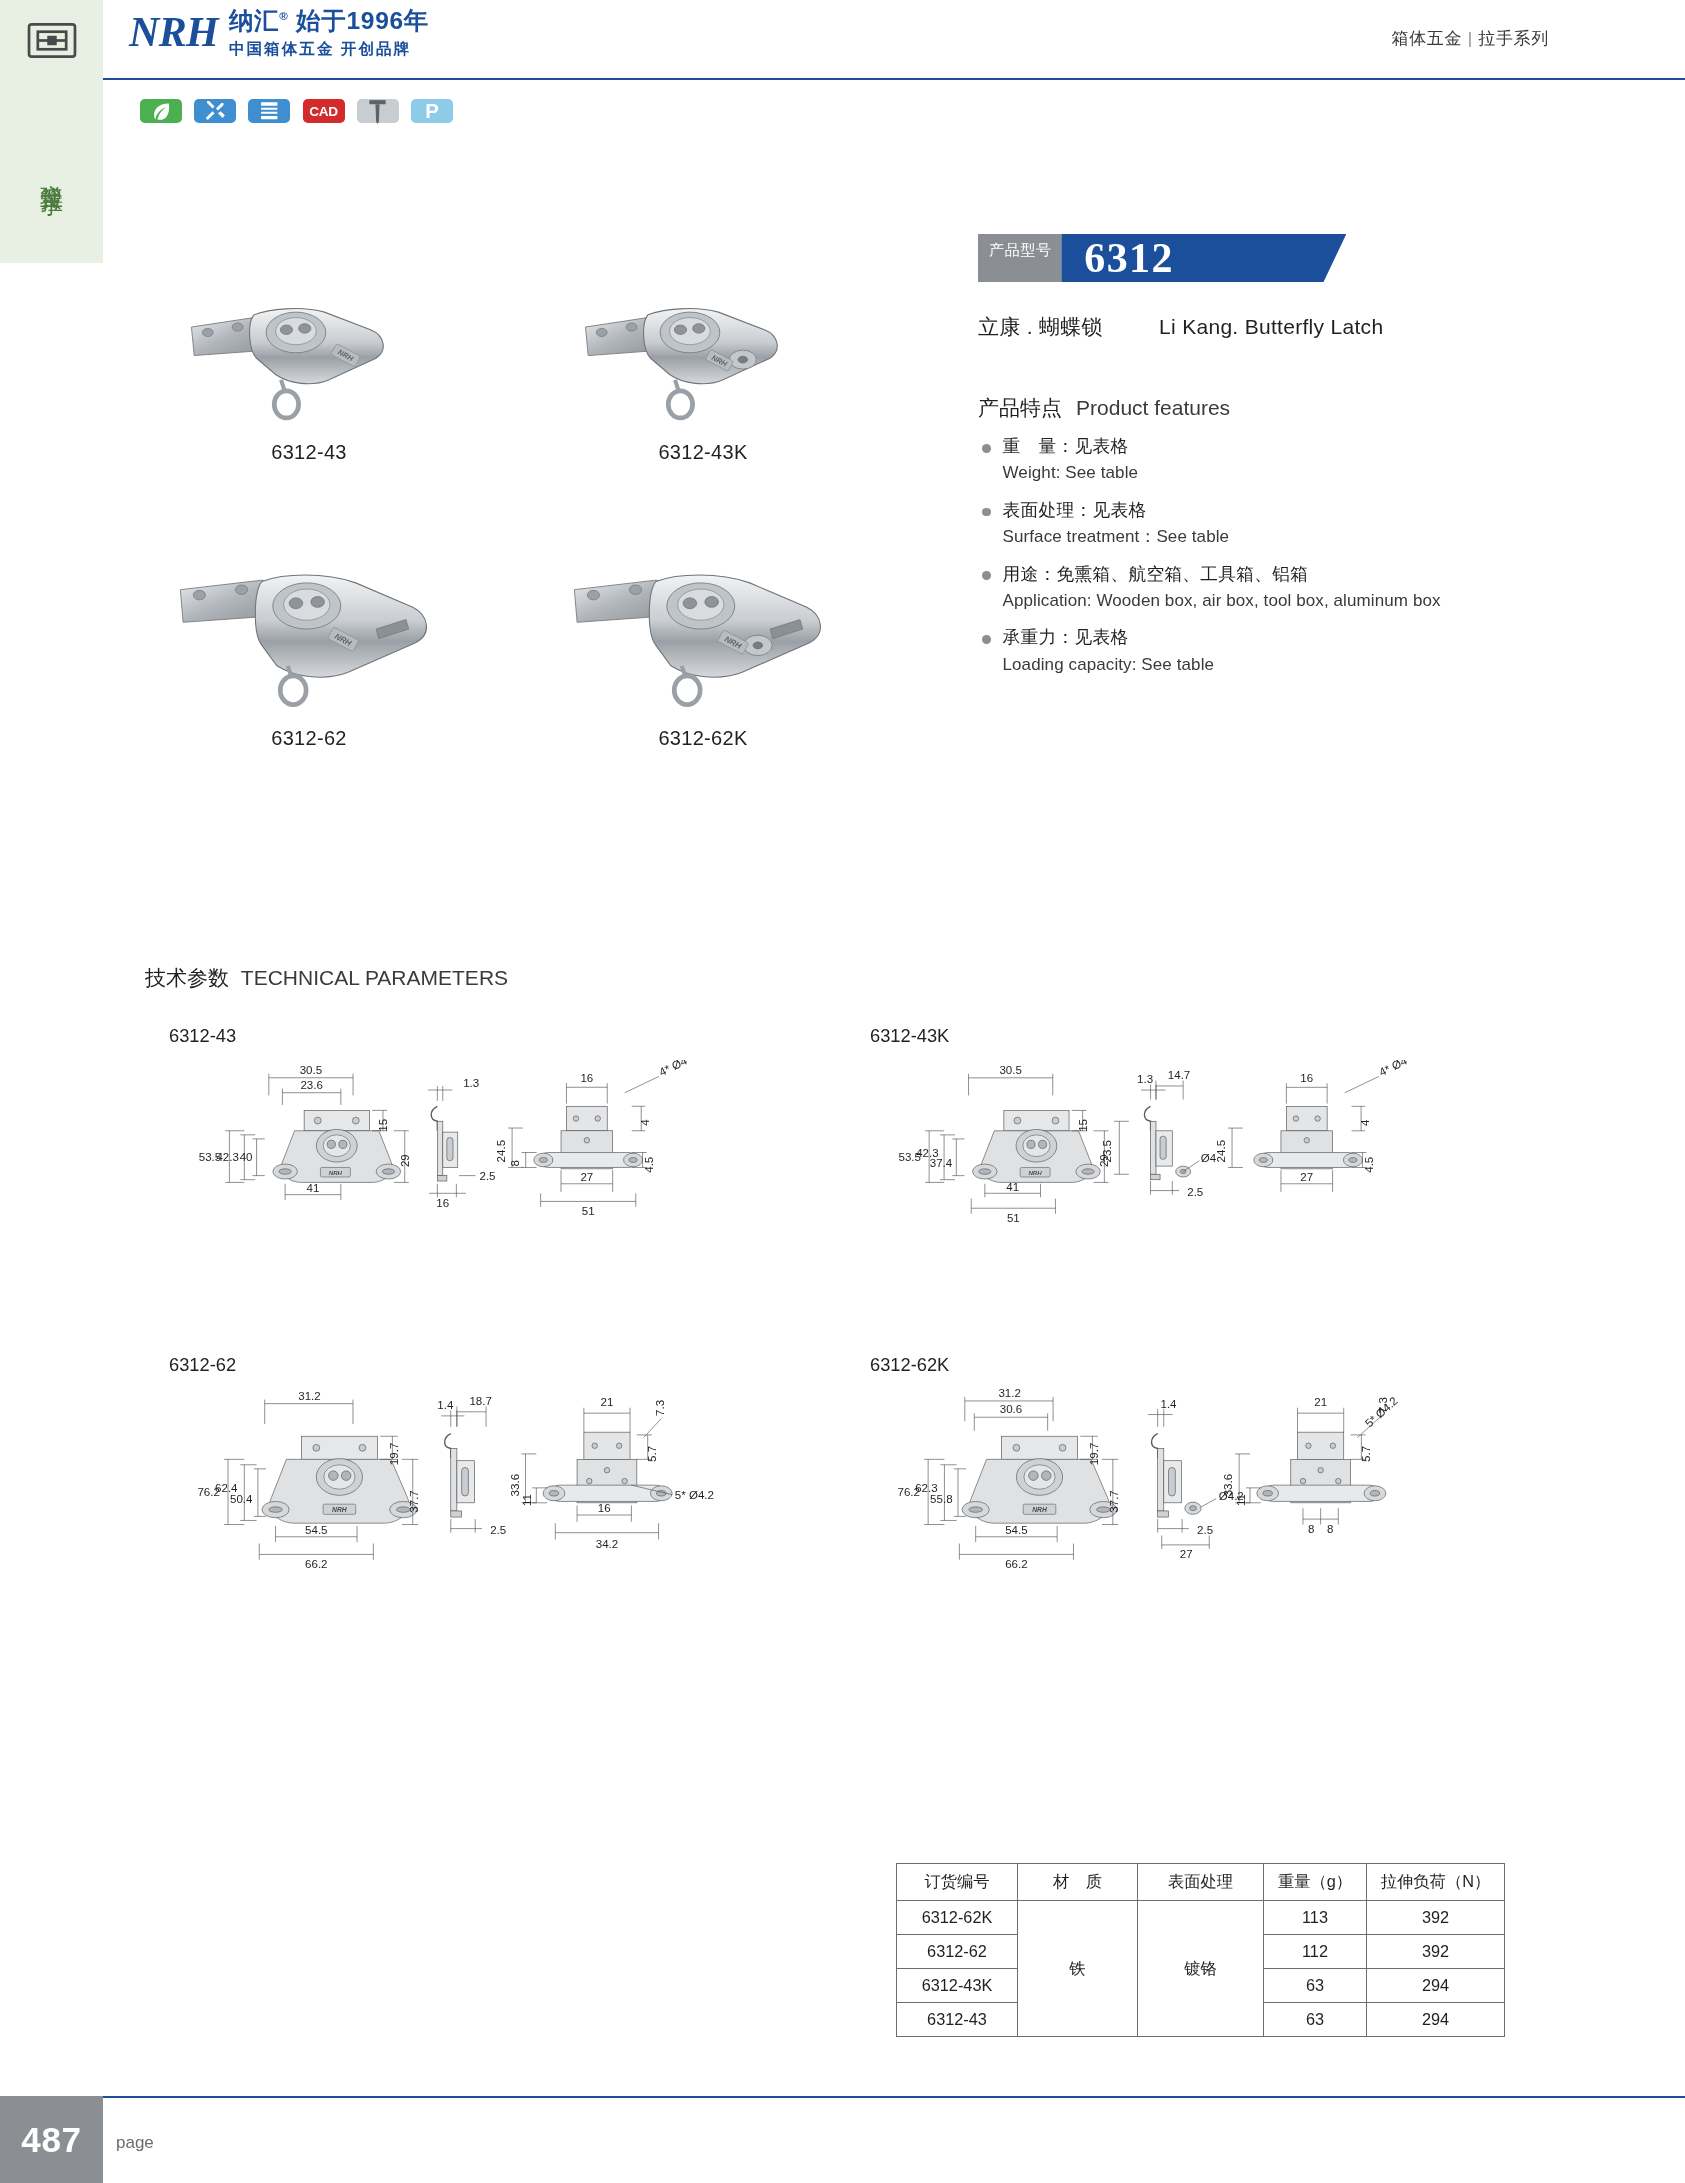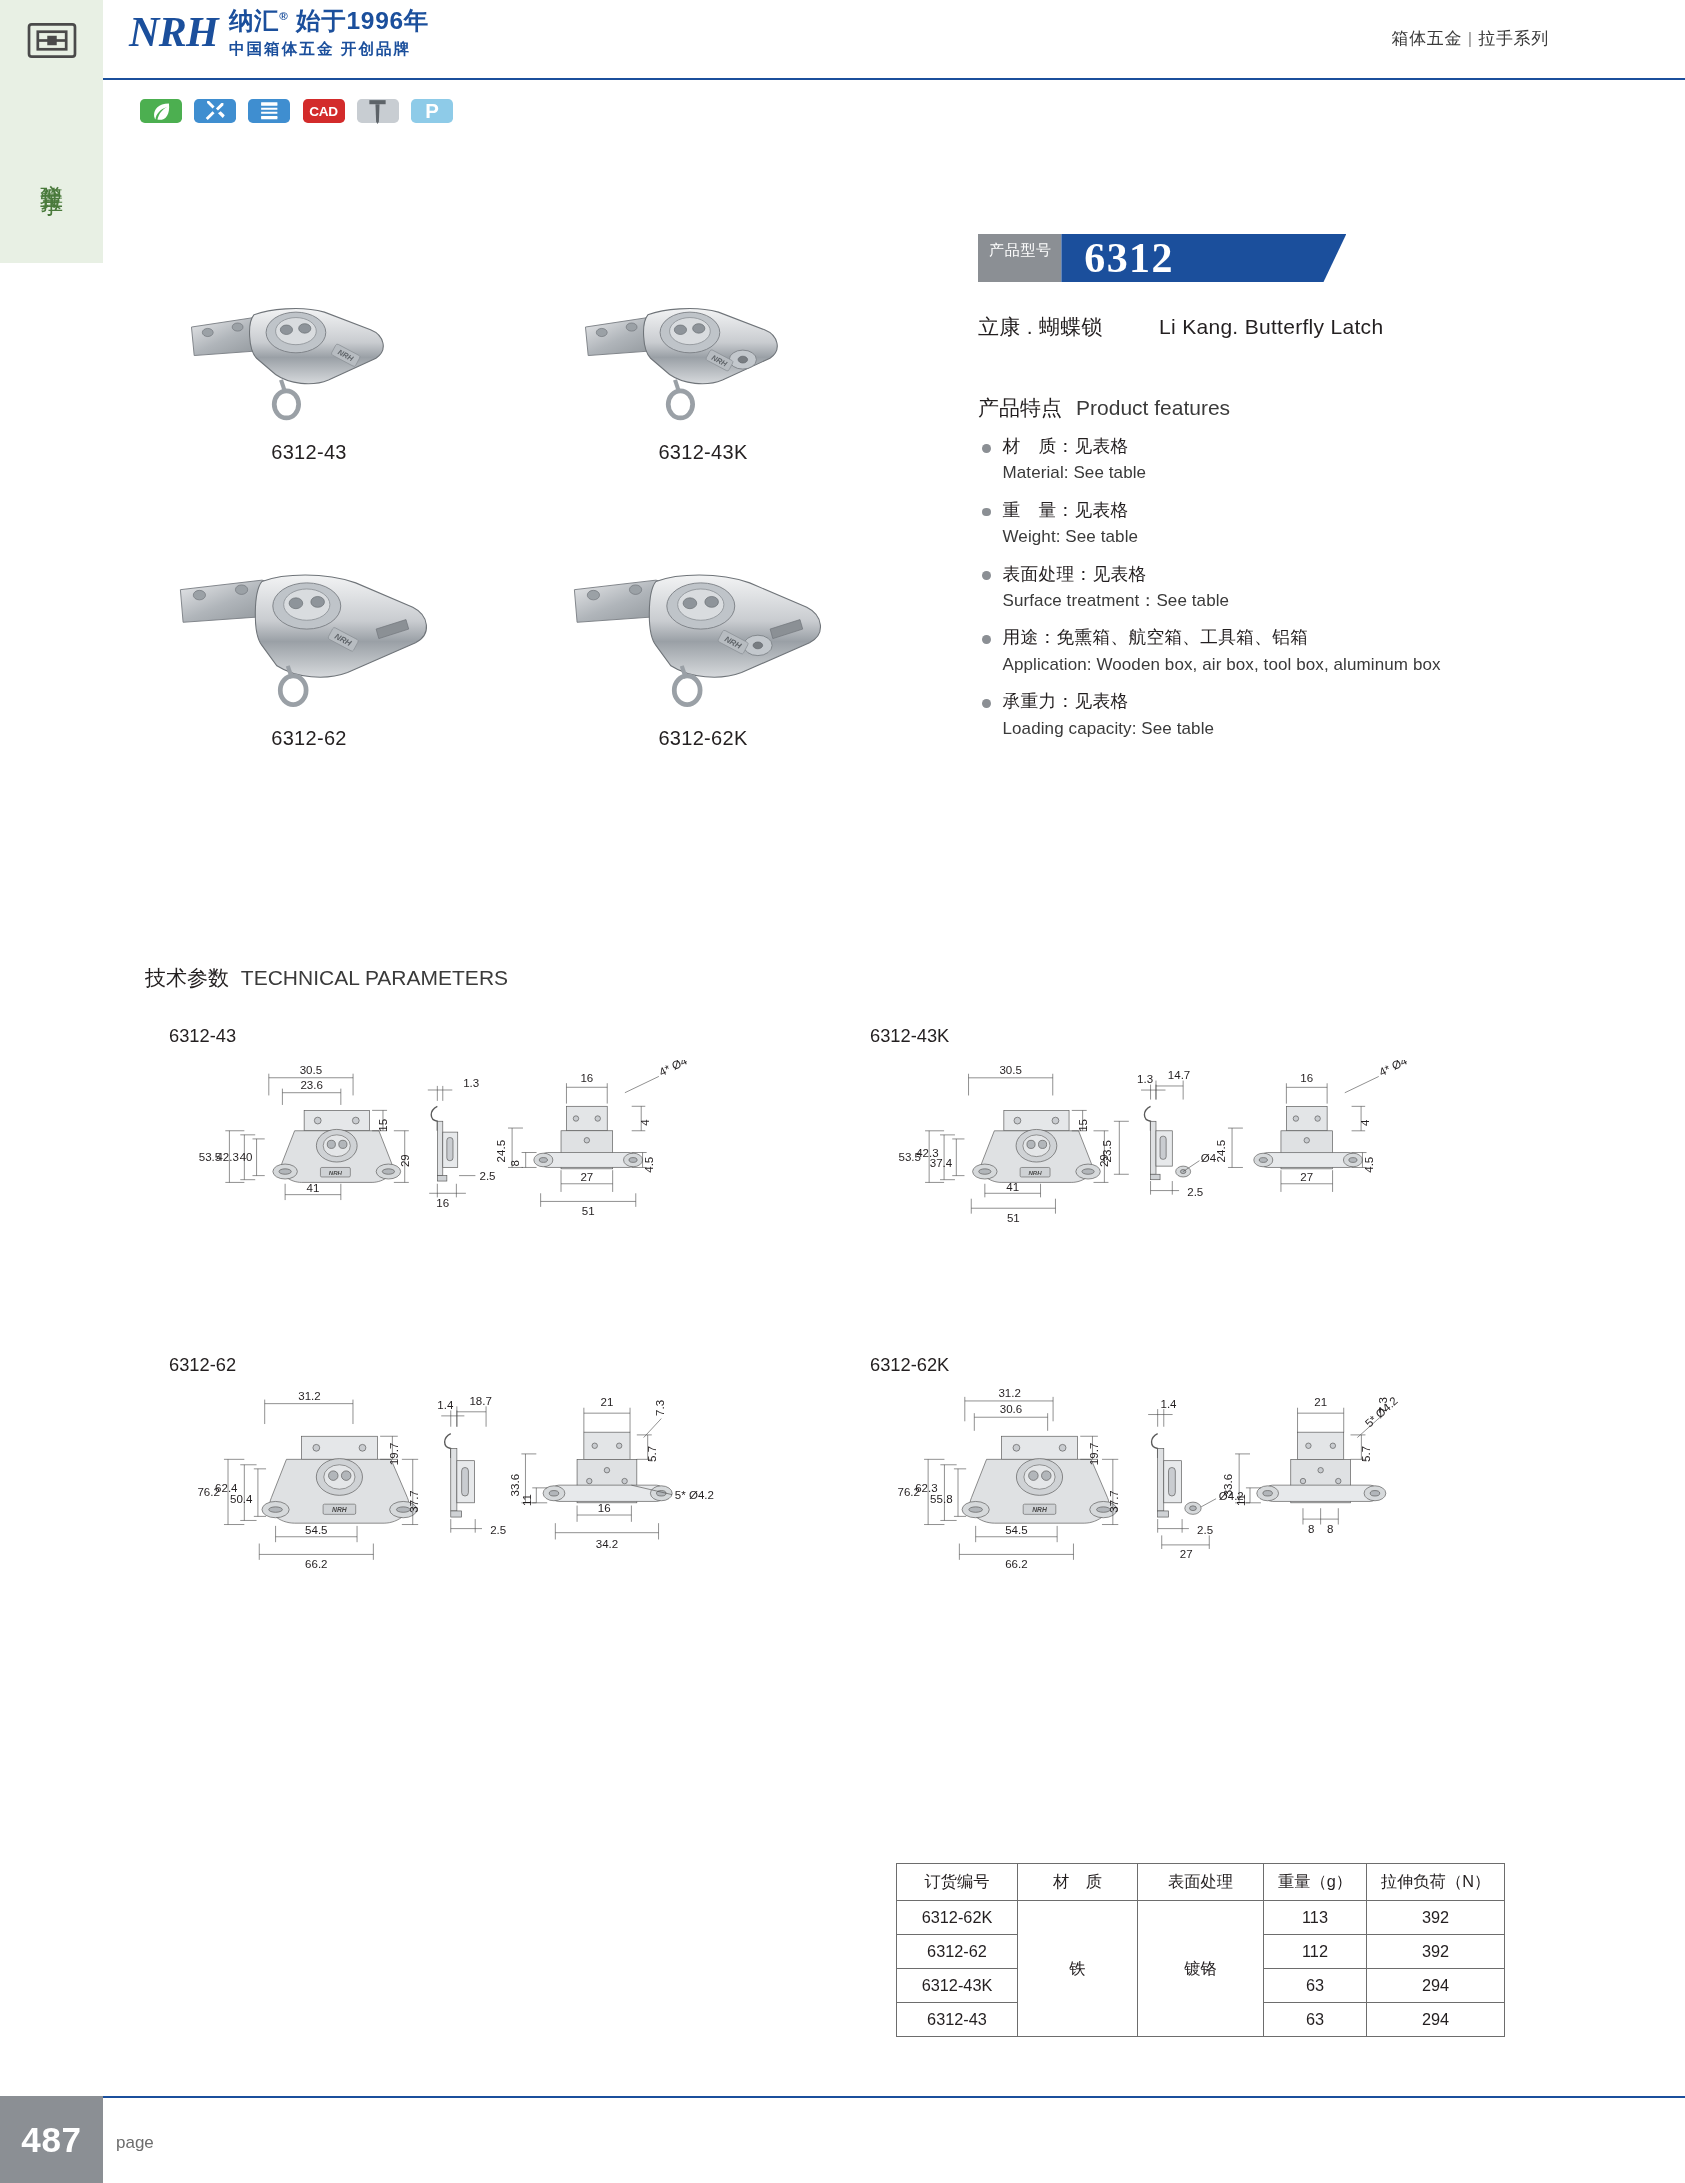--- a/index.html
+++ b/index.html
@@ -464,25 +464,20 @@
   <span>立康 . 蝴蝶锁</span>
   <span class="en">Li Kang. Butterfly Latch</span>
 </div>
 
 <div class="features-title">
   <span>产品特点</span>
   <span class="en">Product features</span>
 </div>
 
 <div class="feat-list">
-  <div class="feat">
-    <span class="dot"></span>
-    <div class="cn">材　质：见表格</div>
-    <div class="en">Material: See table</div>
-  </div>
   <div class="feat">
     <span class="dot"></span>
     <div class="cn">重　量：见表格</div>
     <div class="en">Weight: See table</div>
   </div>
   <div class="feat">
     <span class="dot"></span>
     <div class="cn">表面处理：见表格</div>
     <div class="en">Surface treatment：See table</div>
   </div>

